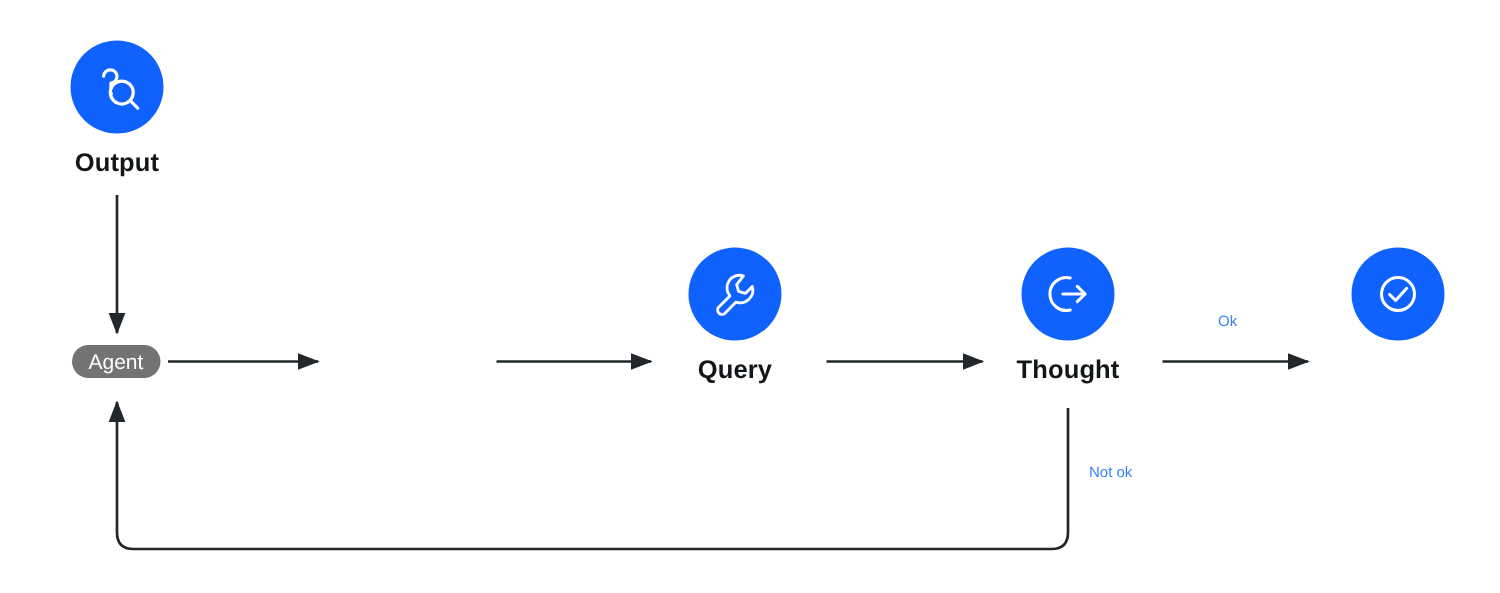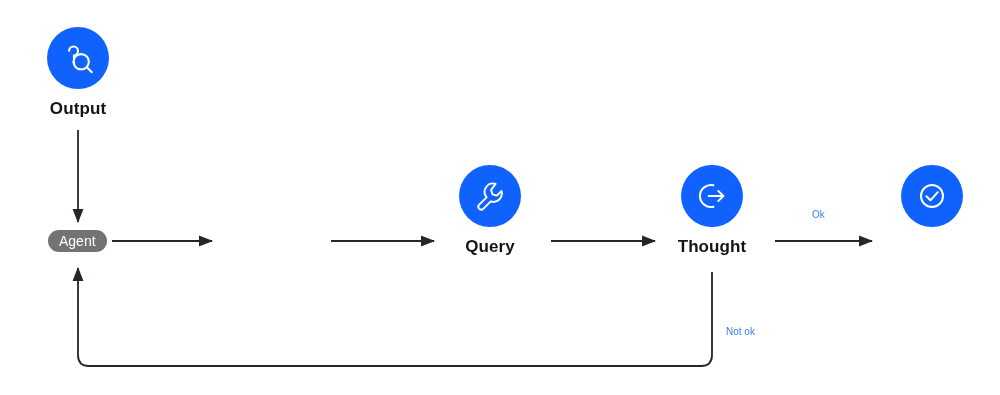--- a/index.html
+++ b/index.html
@@ -102,21 +102,21 @@
       <line x1="775" y1="241" x2="872" y2="241" stroke="#21272a" stroke-width="1.8" marker-end="url(#ah)"></line>
     </g>
 
     <g>
       <path d="M712,272 L712,355 Q712,366 701,366 L89,366 Q78,366 78,355 L78,268" fill="none" stroke="#21272a" stroke-width="1.8" marker-end="url(#ahup)"></path>
     </g>
   </svg>
 
   <div class="edge-label" style="left:812px; top:209px;">Ok</div>
 
-  <div class="edge-label" style="left:726px; top:310px;margin-top:16px;">Not ok</div>
+  <div class="edge-label" style="left:726px; top:310px;">Not ok</div>
 
   <div class="node" style="left:18px; top:27px;">
     <div class="disc" style="background:#0f62fe;">
       <svg width="34" height="34" viewBox="0 0 32 32">
         <circle cx="19" cy="19.5" r="7.2" fill="none" stroke="#ffffff" stroke-width="2"></circle>
         <line x1="24.3" y1="24.6" x2="29" y2="29.3" stroke="#ffffff" stroke-width="2" stroke-linecap="round"></line>
         <path d="M7.6 9.2 A4.2 4.2 0 1 1 12.2 13.6 L12.2 16.4" fill="none" stroke="#ffffff" stroke-width="2" stroke-linecap="round" stroke-linejoin="round"></path>
         <circle cx="12.2" cy="20.3" r="1.25" fill="#ffffff"></circle>
       </svg>
     </div>

